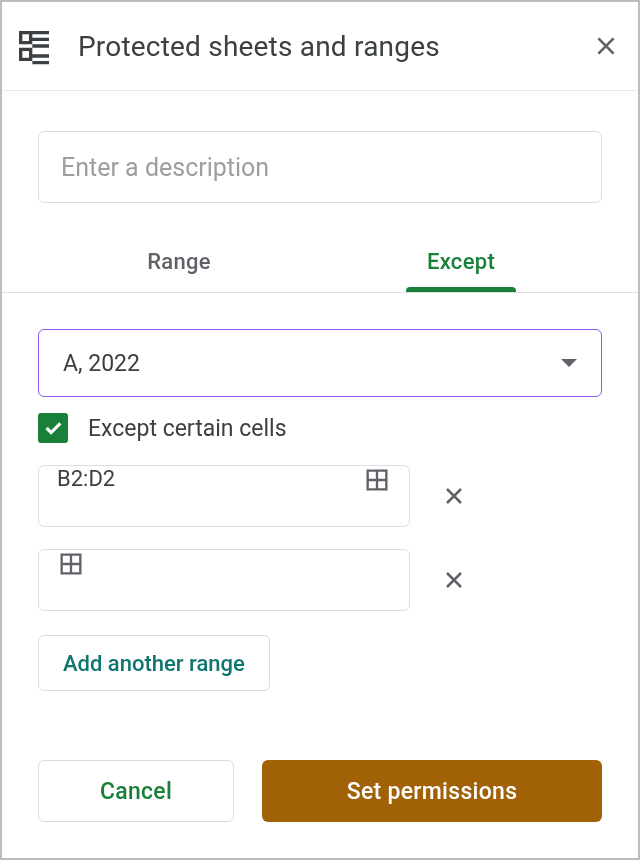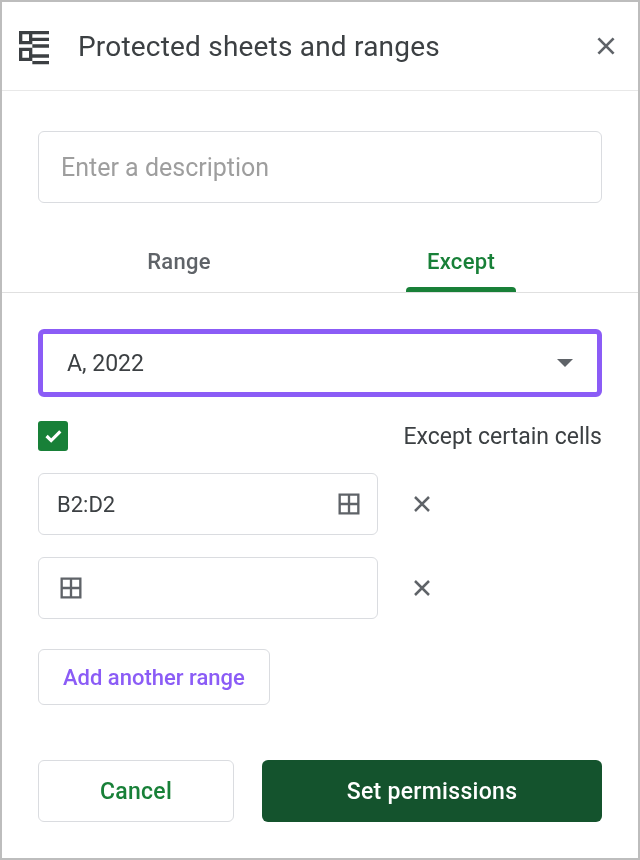--- a/index.html
+++ b/index.html
@@ -96,21 +96,21 @@
     .divider-full {
       height: 1px;
       background: #e0e0e0;
       margin: 0 -36px;
     }
     
     .select-wrap {
       margin-top: 36px;
       width: 100%;
       height: 68px;
-      border: 5px solid #8b5cf6;
+      border: 1px solid #8b5cf6;
       border-radius: 6px;
       display: flex;
       align-items: center;
       padding: 0 24px;
       cursor: pointer;
     }
     .select-label {
       flex: 1;
       font-size: 23px;
       color: #3c4043;
@@ -118,22 +118,21 @@
     .select-caret {
       width: 0; height: 0;
       border-left: 8px solid transparent;
       border-right: 8px solid transparent;
       border-top: 8px solid #5f6368;
     }
     
     .check-row {
       display: flex;
       align-items: center;
-      margin-top: 24px;
-      justify-content: space-between;
+      margin-top: 16px;
     }
     .checkbox {
       width: 30px;
       height: 30px;
       background: #188038;
       border-radius: 3px;
       display: flex;
       align-items: center;
       justify-content: center;
       cursor: pointer;
@@ -146,26 +145,26 @@
       color: #3c4043;
     }
     
     .ranges { margin-top: 22px; }
     .range-row {
       display: flex;
       align-items: center;
       margin-bottom: 22px;
     }
     .range-input-wrap {
-      width: 340px;
+      width: 372px;
       height: 62px;
       border: 1px solid #dadce0;
       border-radius: 6px;
       display: flex;
-      align-items: center;
+      align-items: flex-start;
       padding: 0 18px;
     }
     .range-input {
       flex: 1;
       border: none;
       outline: none;
       font-size: 22px;
       color: #3c4043;
       font-family: inherit;
       background: transparent;
@@ -191,25 +190,25 @@
     .remove-btn svg { width: 24px; height: 24px; stroke: #5f6368; stroke-width: 2.5; fill: none; }
     
     .add-range-btn {
       height: 56px;
       border: 1px solid #dadce0;
       border-radius: 6px;
       background: #fff;
       padding: 0 24px;
       font-size: 22px;
       font-weight: 500;
-      color: #8b5cf6;
+      color: #0f766e;
       cursor: pointer;
       font-family: inherit;
       align-self: flex-start;
-      margin-top: 8px;
+      margin-top: 2px;
     }
     
     .footer {
       display: flex;
       gap: 28px;
       padding: 26px 36px 36px;
       justify-content: flex-end;
     }
     .btn {
       height: 62px;
@@ -221,21 +220,21 @@
       padding: 0 28px;
       letter-spacing: 0.3px;
     }
     .btn-cancel {
       background: #fff;
       border: 1px solid #dadce0;
       color: #188038;
       min-width: 196px;
     }
     .btn-primary {
-      background: #14532d;
+      background: #a16207;
       border: none;
       color: #fff;
       flex: 1;
     }
   </style>
 </head>
 <body>
 
 <div class="header">
   <svg class="header-icon" viewBox="0 0 24 24">

